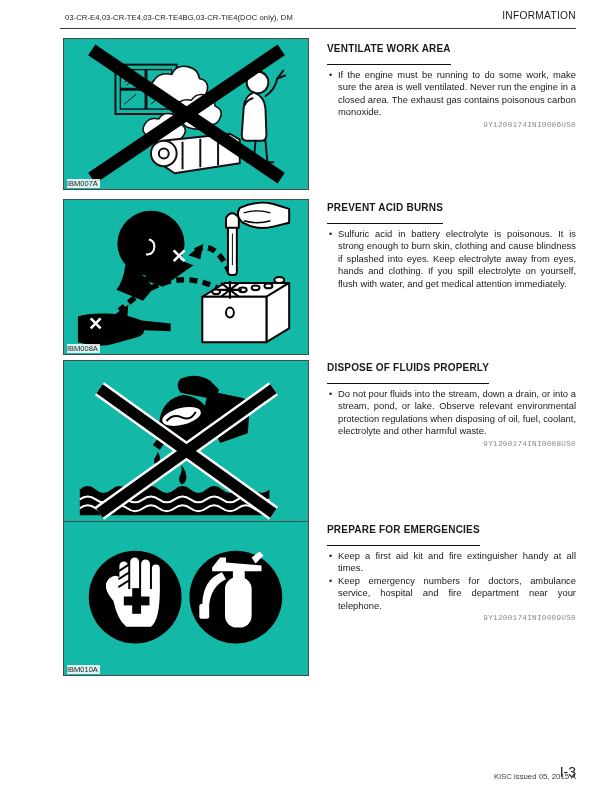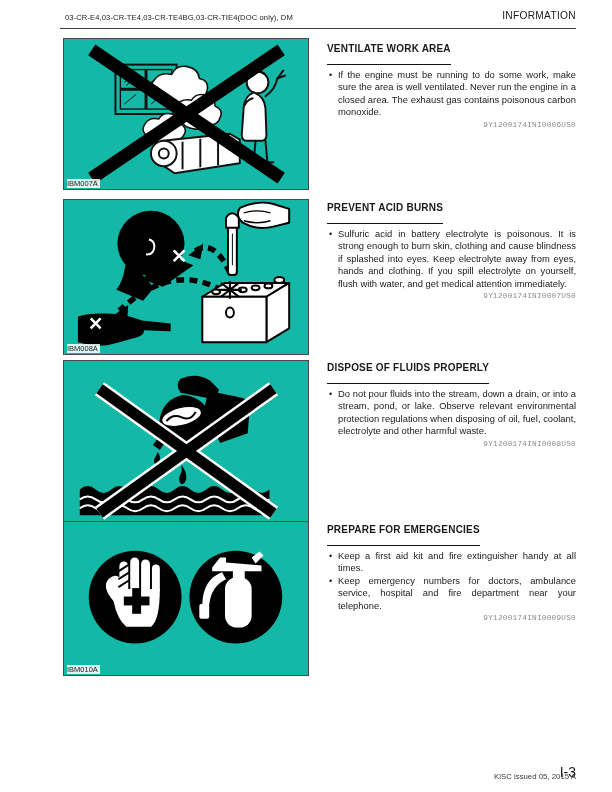--- a/index.html
+++ b/index.html
@@ -145,21 +145,20 @@
     <span class="figlabel">IBM008A</span>
   </div>
   <div class="txtcol" style="top:197px;">
     <div class="sec-title">PREVENT ACID BURNS</div>
     <div class="bullets">
       <div class="bullet">
         <span class="bmark">•</span>
         <span class="btext">Sulfuric acid in battery electrolyte is poisonous. It is strong enough to burn skin, clothing and cause blindness if splashed into eyes. Keep electrolyte away from eyes, hands and clothing. If you spill electrolyte on yourself, flush with water, and get medical attention immediately.</span>
       </div>
     </div>
-    <div class="code">9Y1200174INI0007US0</div>
   </div>
 
   <div class="figbox" style="top:360px;height:179px;font-style:italic;">
     <svg viewBox="0 0 247 155">
 
       <path fill="#000" d="M16 118 q8 -7 16 0 q8 7 16 0 q8 -7 16 0 q8 7 16 0 q8 -7 16 0 q8 7 16 0 q8 -7 16 0 q8 7 16 0 q8 -7 16 0 q8 7 16 0 q8 -7 16 0 q8 7 16 0 l0 26 -192 0 z"></path>
       <g stroke="#fff" stroke-width="2" fill="none">
         <path d="M16 128 q8 -6 16 0 t16 0 t16 0 t16 0 t16 0 t16 0 t16 0 t16 0 t16 0 t16 0 t16 0 t16 0"></path>
         <path d="M16 137 q8 -6 16 0 t16 0 t16 0 t16 0 t16 0 t16 0 t16 0 t16 0 t16 0 t16 0 t16 0 t16 0"></path>
       </g>

